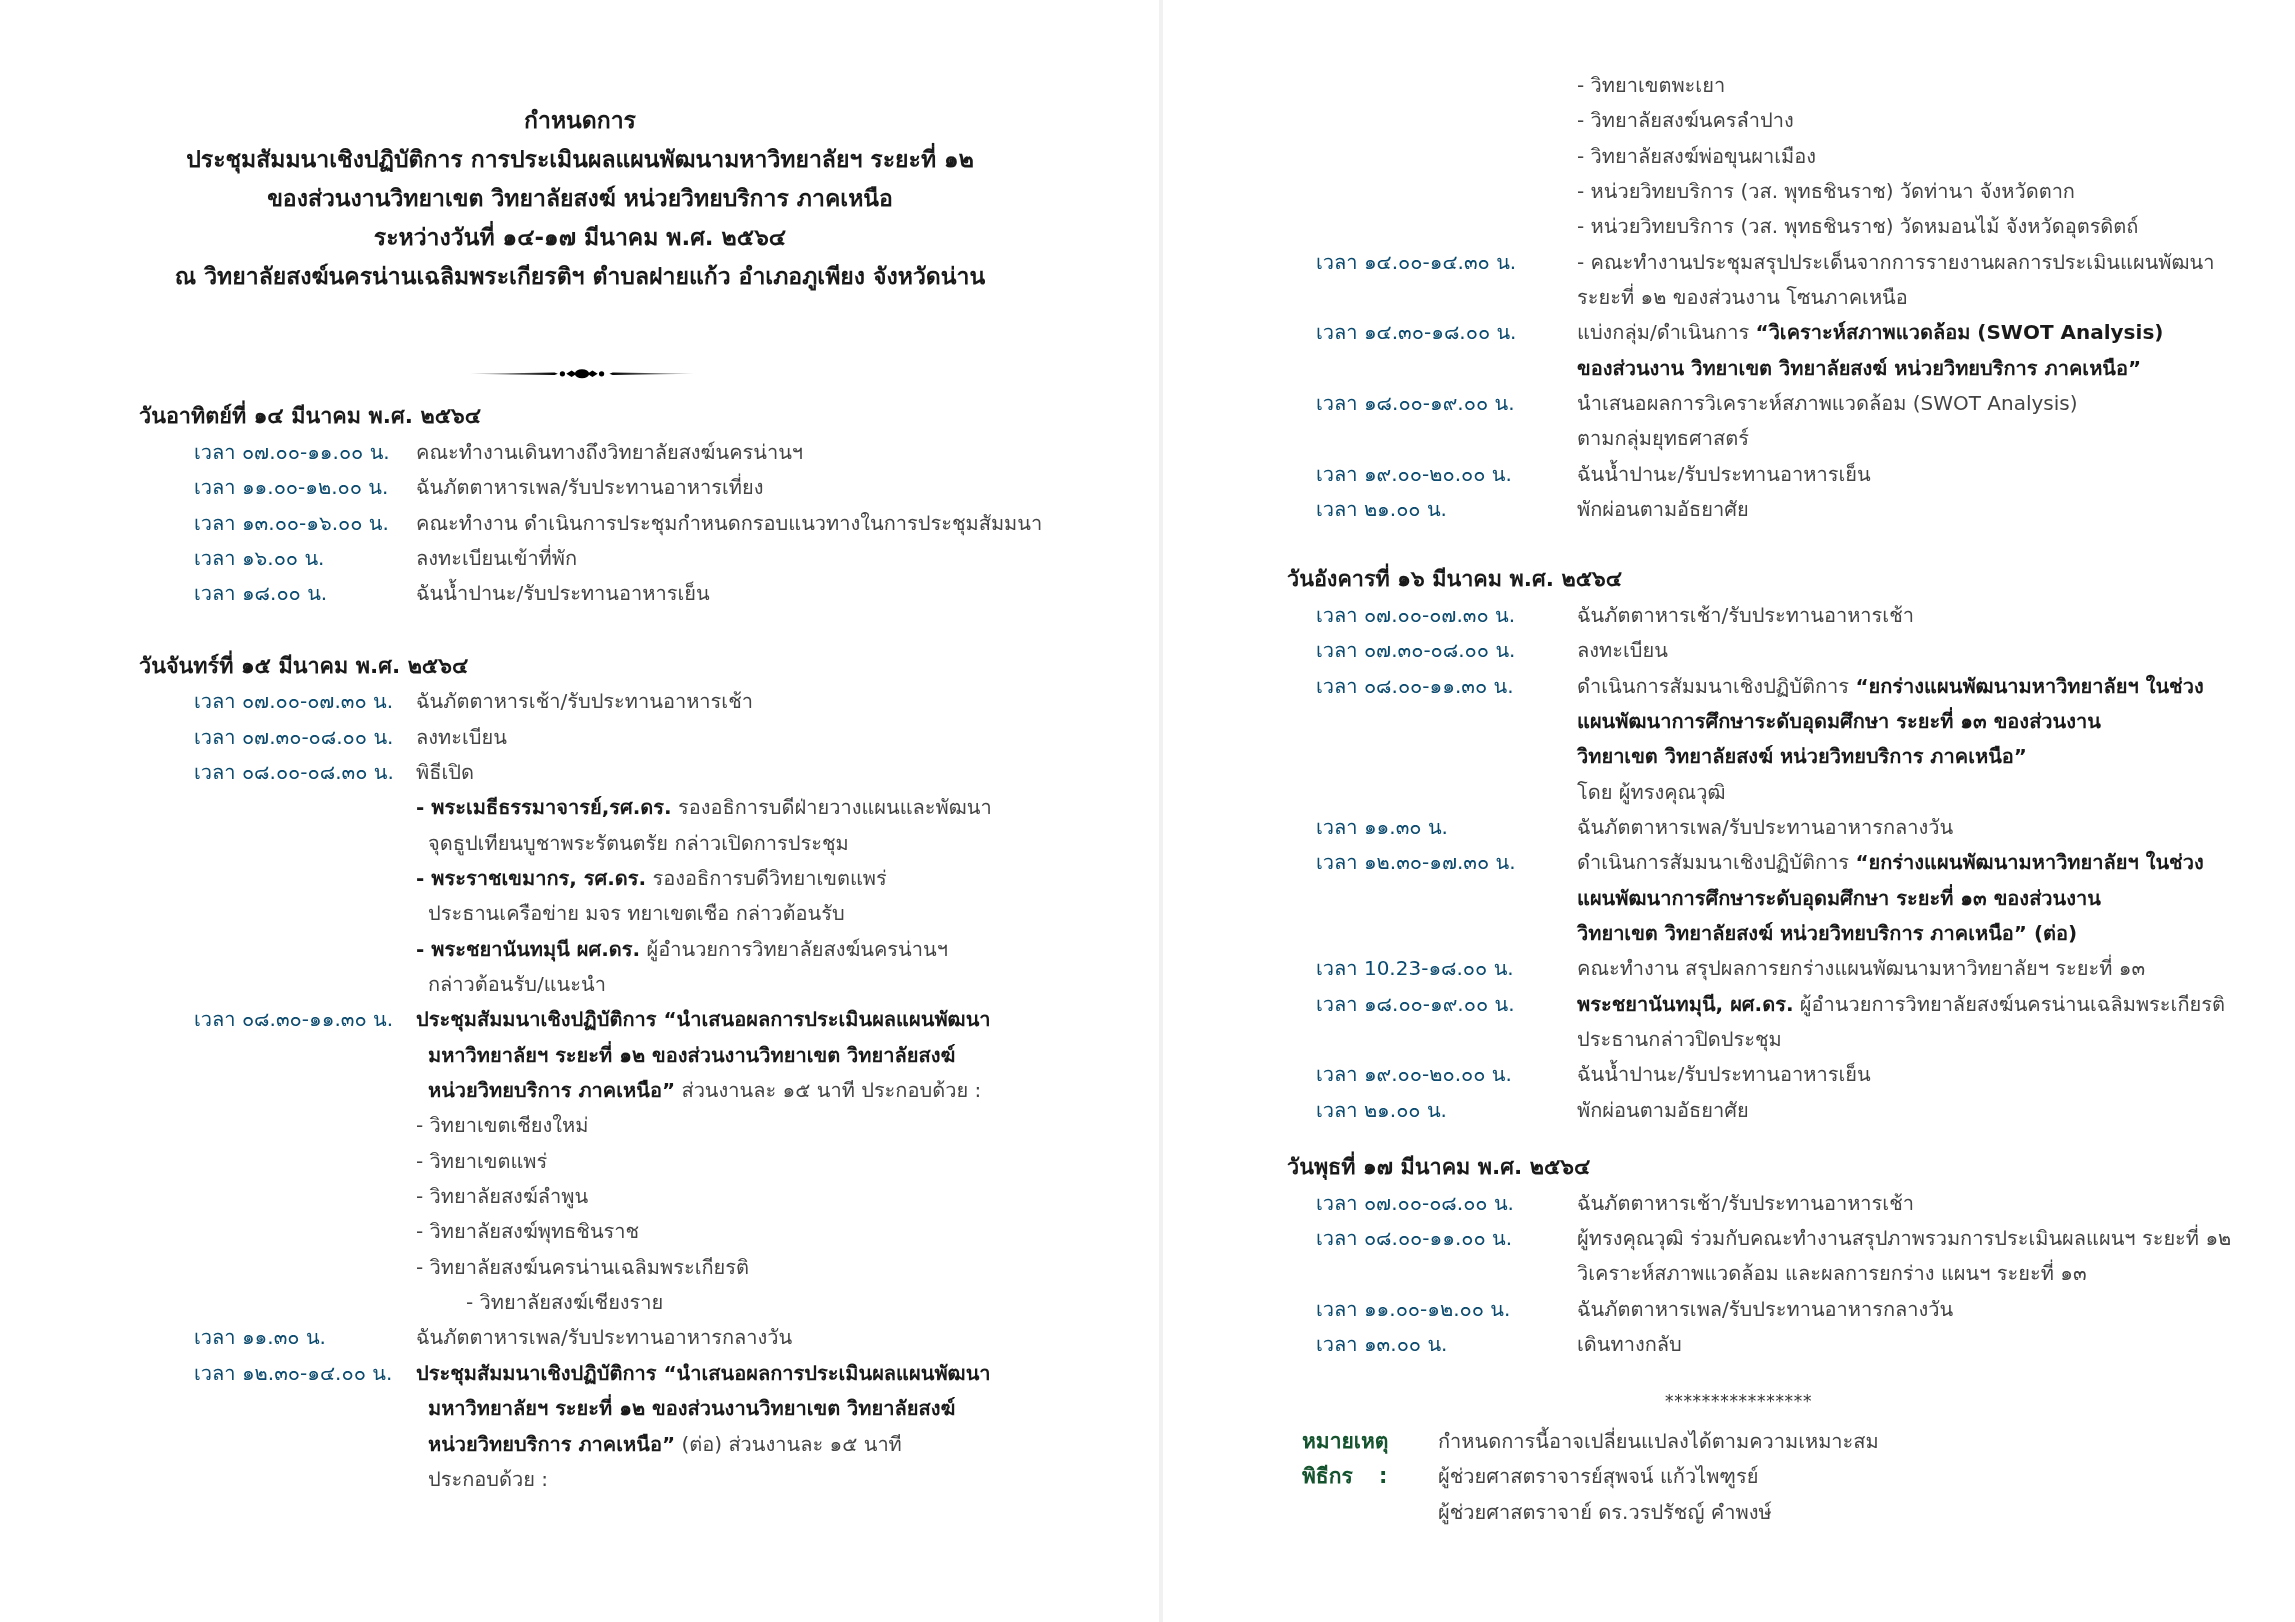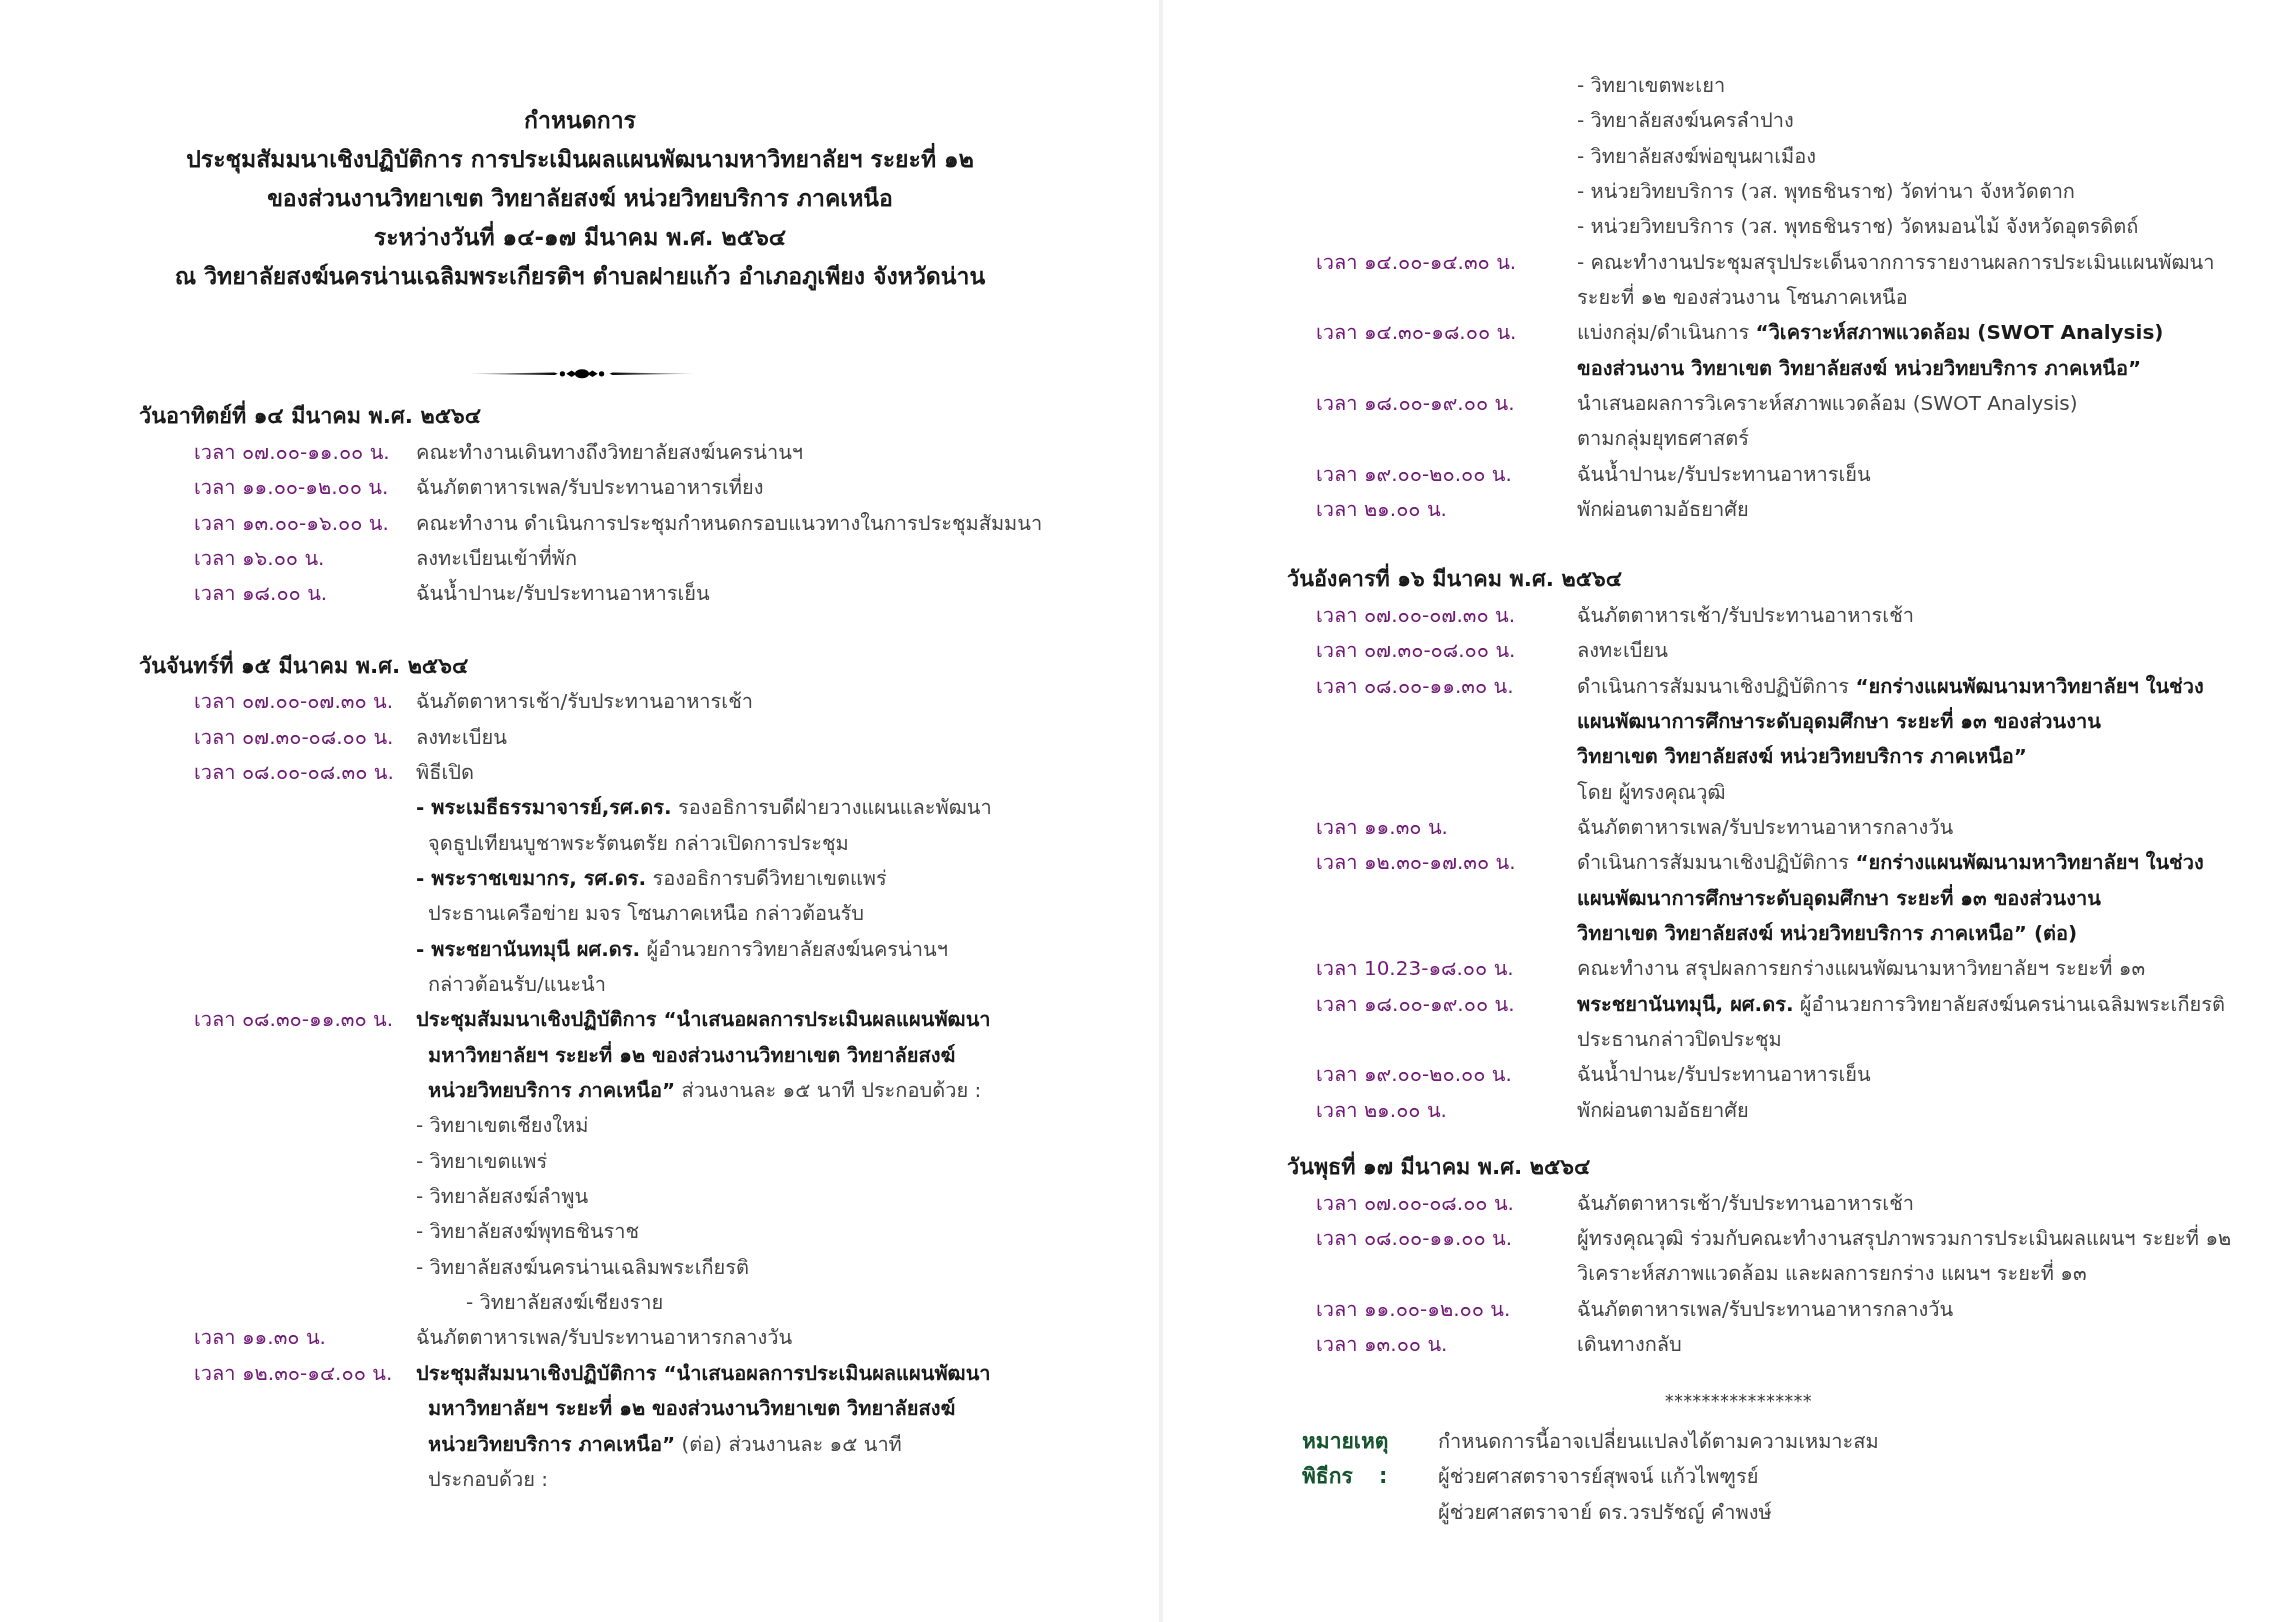--- a/index.html
+++ b/index.html
@@ -9,21 +9,21 @@
   }
   .page { position:absolute; top:0; height:1623px; background:#fff; }
   .page.left { left:0; width:1160px; }
   .page.right { left:1163px; width:1132px; }
   .divider { position:absolute; left:1159px; top:0; width:3.9px; height:1623px; background:#f1f1f1; }
   .title-block { position:absolute; left:0; width:1160px; top:101px; text-align:center; }
   .title-line { font-weight:bold; color:#1a1a1a; font-size:23px; line-height:39px; white-space:nowrap; }
   .ornament { position:absolute; left:463px; top:364px; width:238px; height:19.6px; }
   .day-heading { position:absolute; font-weight:bold; color:#1a1a1a; font-size:21.6px; line-height:35px; white-space:nowrap; }
   .row { position:absolute; font-size:20px; line-height:35px; white-space:nowrap; }
-  .time { position:absolute; color:#701a75; }
+  .time { position:absolute; color:#0c4a6e; }
   .desc { position:absolute; color:#444; }
   .b { font-weight:bold; color:#1a1a1a; }
   .stars { position:absolute; font-size:17px; color:#333; letter-spacing:0.7px; }
   .note-label { position:absolute; font-weight:bold; color:#14532d; font-size:21px; line-height:35px; }
 </style>
 </head>
 <body>
 
 <div class="page left">
 
@@ -94,21 +94,21 @@
   <div class="row" style="top:790px; left:416px;">
     <span class="desc" style="left:0;"><span class="b">- พระเมธีธรรมาจารย์,รศ.ดร.</span><span> รองอธิการบดีฝ่ายวางแผนและพัฒนา</span></span>
   </div>
   <div class="row" style="top:826px; left:428px;">
     <span class="desc" style="left:0;">จุดธูปเทียนบูชาพระรัตนตรัย  กล่าวเปิดการประชุม</span>
   </div>
   <div class="row" style="top:861px; left:416px;">
     <span class="desc" style="left:0;"><span class="b">- พระราชเขมากร, รศ.ดร.</span><span> รองอธิการบดีวิทยาเขตแพร่</span></span>
   </div>
   <div class="row" style="top:896px; left:428px;">
-    <span class="desc" style="left:0;">ประธานเครือข่าย มจร โซนภาคเหนือ  กล่าวต้อนรับ</span>
+    <span class="desc" style="left:0;">ประธานเครือข่าย มจร ทยาเขตเชือ  กล่าวต้อนรับ</span>
   </div>
   <div class="row" style="top:932px; left:416px;">
     <span class="desc" style="left:0;"><span class="b">- พระชยานันทมุนี ผศ.ดร.</span><span> ผู้อำนวยการวิทยาลัยสงฆ์นครน่านฯ</span></span>
   </div>
   <div class="row" style="top:967px; left:428px;">
     <span class="desc" style="left:0;">กล่าวต้อนรับ/แนะนำ</span>
   </div>
 
   <div class="row" style="top:1002px; left:0;">
     <span class="time" style="left:194px;">เวลา ๐๘.๓๐-๑๑.๓๐ น.</span>

